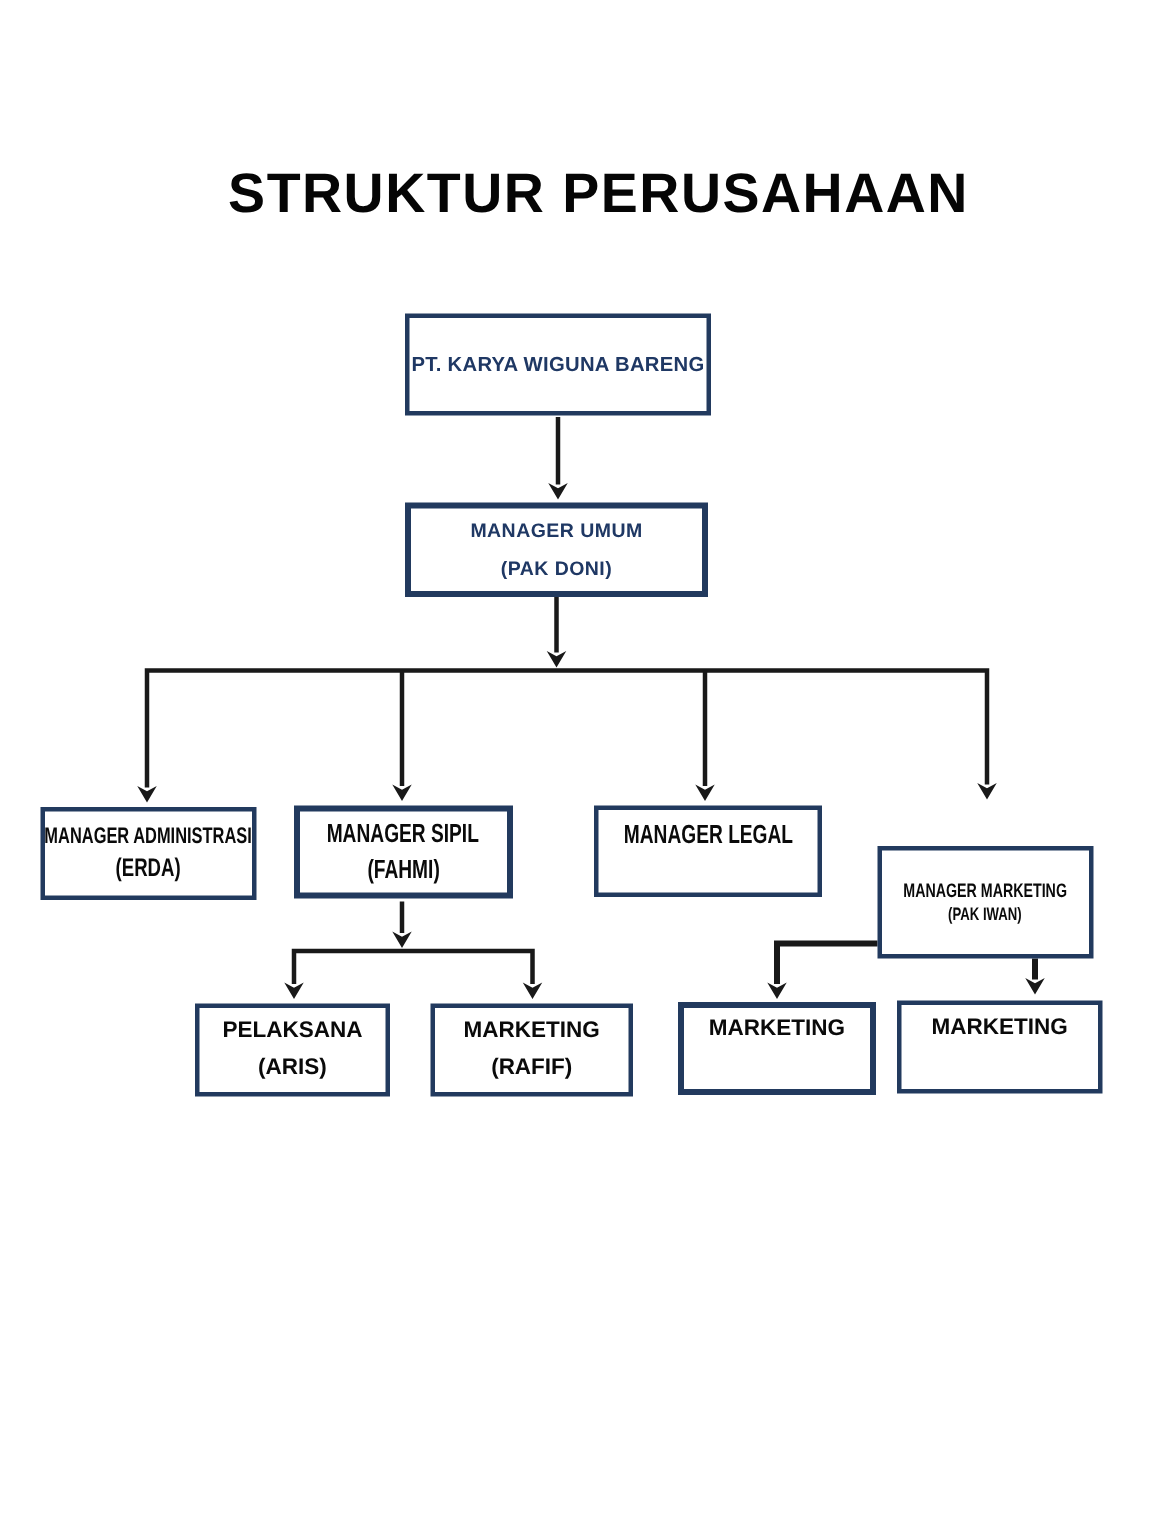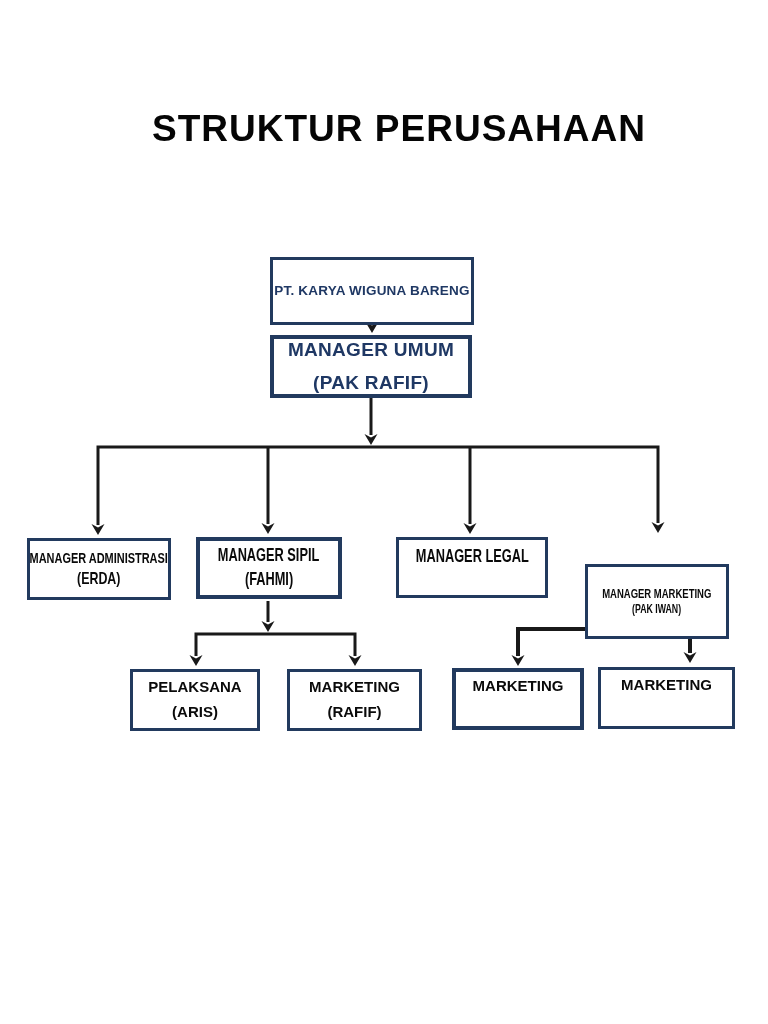--- a/index.html
+++ b/index.html
@@ -34,21 +34,21 @@
     border:3px solid var(--navy);
     display:flex;flex-direction:column;
     align-items:center;justify-content:center;
     text-align:center;
     color:#0a0a0a;
   }
   .box span{display:block;white-space:nowrap;line-height:1.25;}
   .box.b4{border-width:4px;}
   .blue-text span{color:var(--blue);}
   .root-box span{font-size:13.5px;font-weight:bold;letter-spacing:0.2px;}
-  .umum-box span{font-size:19px;font-weight:bold;letter-spacing:0.3px;}
+  .umum-box span{font-size:13px;font-weight:bold;letter-spacing:0.3px;}
   .umum-box .l1{margin-bottom:9px;}
   .cond span{font-weight:bold;transform:scaleX(0.73);transform-origin:50% 50%;}
   .adm-box .l1{font-size:15px;}
   .adm-box .l2{font-size:17px;}
   .sipil-box .l1,.sipil-box .l2,.legal-box .l1{font-size:17.5px;}
   .sipil-box .l1{margin-bottom:2px;}
   .legal-box .l2{font-size:17.5px;min-height:22px;}
   .mktmgr-box .l1{font-size:13px;}
   .mktmgr-box .l2{font-size:12px;}
   .plain span{font-weight:bold;font-size:15px;}
@@ -84,27 +84,27 @@
     <polygon class="arrow" points="189.5,655 196,666 202.5,655 196,658.5"></polygon>
     <polygon class="arrow" points="348.5,655 355,666 361.5,655 355,658.5"></polygon>
 
     <path class="ln thick" d="M662,599 V616"></path>
     <polygon class="arrow" points="655.5,615 662,626 668.5,615 662,618.5"></polygon>
     <path class="ln thick" d="M518,656 V629 H690 V653"></path>
     <polygon class="arrow" points="511.5,655 518,666 524.5,655 518,658.5"></polygon>
     <polygon class="arrow" points="683.5,652 690,663 696.5,652 690,655.5"></polygon>
   </svg>
 
-  <div class="box root-box blue-text" style="left:270px;top:209px;width:204px;height:68px;margin-top:48px;">
+  <div class="box root-box blue-text" style="left:270px;top:209px;width:204px;height:68px;">
     <span class="l1">PT. KARYA WIGUNA BARENG</span>
   </div>
 
   <div class="box b4 umum-box blue-text" style="left:270px;top:335px;width:202px;height:63px;">
     <span class="l1">MANAGER UMUM</span>
-    <span class="l2">(PAK RAFIF)</span>
+    <span class="l2">(PAK DONI)</span>
   </div>
 
   <div class="box b4 cond sipil-box" style="left:196px;top:537px;width:146px;height:62px;">
     <span class="l1">MANAGER SIPIL</span>
     <span class="l2">(FAHMI)</span>
   </div>
 
   <div class="box cond adm-box" style="left:27px;top:538px;width:144px;height:62px;">
     <span class="l1">MANAGER ADMINISTRASI</span>
     <span class="l2">(ERDA)</span>

